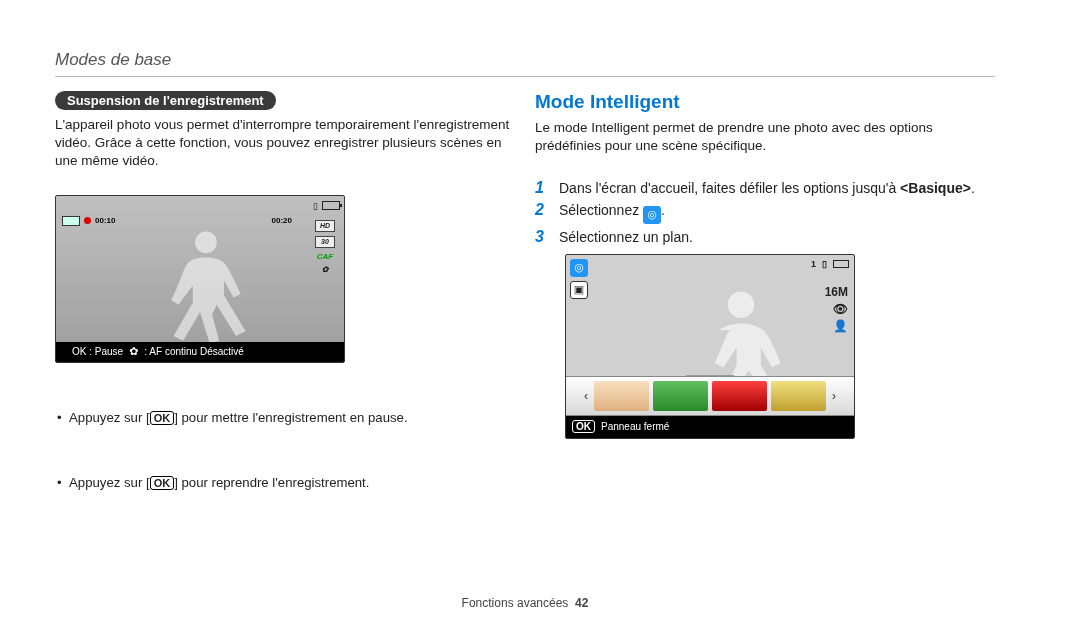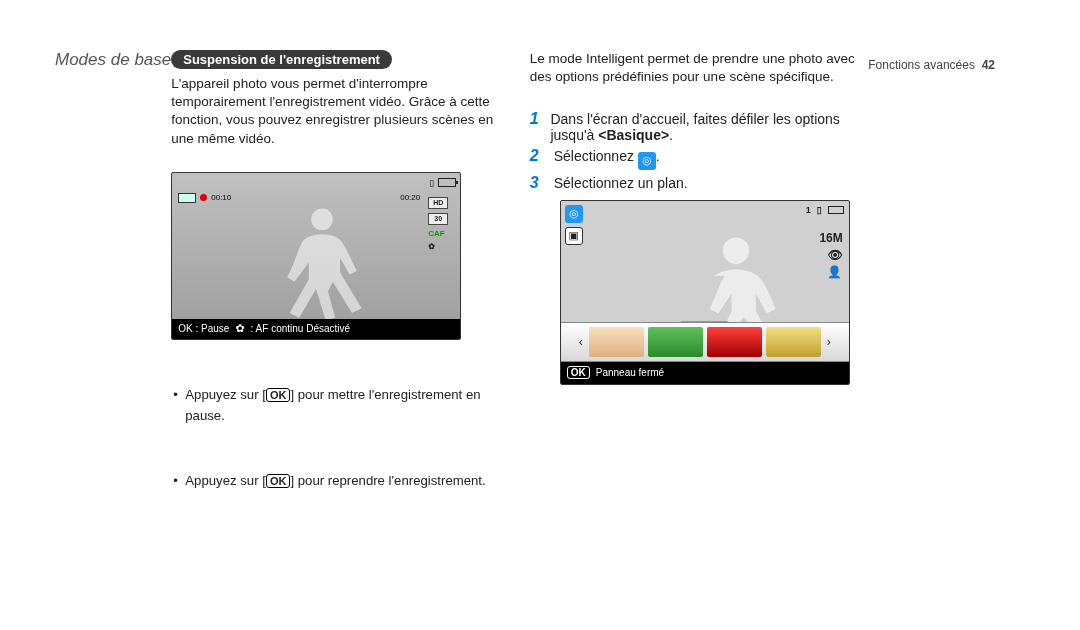--- a/index.html
+++ b/index.html
@@ -1,19 +1,19 @@
 <!DOCTYPE html>
 <html><head>
 <meta charset="utf-8">
 <style>
   * { box-sizing: border-box; margin: 0; padding: 0; }
   html, body { width: 1080px; height: 630px; font-family: "Segoe UI", Arial, sans-serif; color: #222; }
   .page {
     width: 1050px; height: 630px; padding: 50px 55px 20px 55px;
-    display: flex; flex-direction: row;
+    display: flex; flex-direction: column;
   }
   .header-title { font-size: 17px; font-style: italic; color: #555; font-weight: 400; margin-bottom: 6px;}
   .hr { border: none; border-top: 1px solid #bbb; margin-bottom: 14px; }
   .columns { display: flex; gap: 20px; flex: 1; }
   .col { flex: 1; min-width: 0; }
   .pill {
     display: inline-block; background: #3a3a3a; color: #fff;
     border-radius: 12px; padding: 2px 12px; font-size: 13px; font-weight: 600;
     margin-bottom: 6px;
   }
@@ -23,32 +23,32 @@
     margin: 4px 0 10px 0; position: relative; overflow: hidden;
     background: linear-gradient(#c0c0c0,#9d9d9d);
     border-radius: 2px;
   }
   .ss-top { position: absolute; top: 0; left: 0; right: 0; height: 20px;
     display: flex; align-items: center; padding: 0 4px; font-size: 9px; color: #111;
     background: rgba(255,255,255,0); }
   .ss-top .spacer { flex: 1; }
   .ss-top .bat { width: 18px; height: 9px; border: 1px solid #222; position: relative; margin-left: 4px;}
   .ss-top .bat::after { content:""; position:absolute; right:-3px; top:2px; width:2px; height:3px; background:#222;}
-  .ss-right-ind { position:absolute; right:6px; top:24px; width:26px; display:flex; flex-direction:column; align-items:flex-start; gap:4px; font-size:8px; font-weight:700;}
+  .ss-right-ind { position:absolute; right:6px; top:24px; width:26px; display:flex; flex-direction:column; align-items:center; gap:4px; font-size:8px; font-weight:700;font-style:italic;}
   .mini-box { border:1px solid #444; background:#eee; width:20px; height:12px; font-size:7px; display:flex;align-items:center;justify-content:center;}
   .ss-bottom {
     position: absolute; bottom: 0; left: 0; right: 0; height: 20px;
     background: #000; color: #fff; font-size: 10px; display: flex;
-    align-items: center; padding: 0 6px; gap: 6px; text-align: right;
+    align-items: center; padding: 0 16px; gap: 6px; text-align: right;
   }
   .silhouette {
     position:absolute; left:90px; bottom:20px; width:120px; height:120px;
   }
   .silhouette svg { width:100%; height:100%; }
-  .rec-row { position:absolute; top:20px; left:6px; right:40px; display:flex; align-items:center; gap:4px; font-size:8px; font-weight:400; color:#000;}
+  .rec-row { position:absolute; top:20px; left:6px; right:52px; display:flex; align-items:center; gap:4px; font-size:8px; font-weight:700; color:#000;}
   .rec-dot { width:7px;height:7px;border-radius:50%;background:#d00;}
   .bullets { font-size: 13.2px; line-height: 1.6; }
   .bullets li { list-style: none; position: relative; padding-left: 14px; margin-top: 44px;}
   .bullets li::before { content:"•"; position:absolute; left:2px; }
   .okbox { display:inline-block; border:1.5px solid #000; border-radius:3px; padding:0 3px; font-size:11px; font-weight:800; line-height:1.1;}
   .h2-blue { font-size: 19px; font-weight: 700; color: #0078d4; margin-bottom: 6px;}
   .steps { font-size: 14px; }
   .step { display:flex; gap:10px; margin: 4px 0; align-items: baseline;}
   .step-num { font-style: italic; font-weight: 600; color: #0078d4; font-size: 16px; width: 14px;}
   .step-text { font-size: 14px; }
@@ -130,20 +130,21 @@
         <li>
           <span>Appuyez sur [</span><span class="okbox">OK</span><span>] pour mettre l'enregistrement en pause.</span>
         </li>
         <li>
           <span>Appuyez sur [</span><span class="okbox">OK</span><span>] pour reprendre l'enregistrement.</span>
         </li>
       </ul>
     </div>
 
     <div class="col">
+      <div class="h2-blue">Mode Intelligent</div>
       <p class="para">Le mode Intelligent permet de prendre une photo avec des options prédéfinies pour une scène spécifique.</p>
 
       <div class="steps">
         <div class="step">
           <span class="step-num">1</span>
           <span class="step-text">
             <span>Dans l'écran d'accueil, faites défiler les options jusqu'à </span><b>&lt;Basique&gt;</b><span>.</span>
           </span>
         </div>
         <div class="step">

